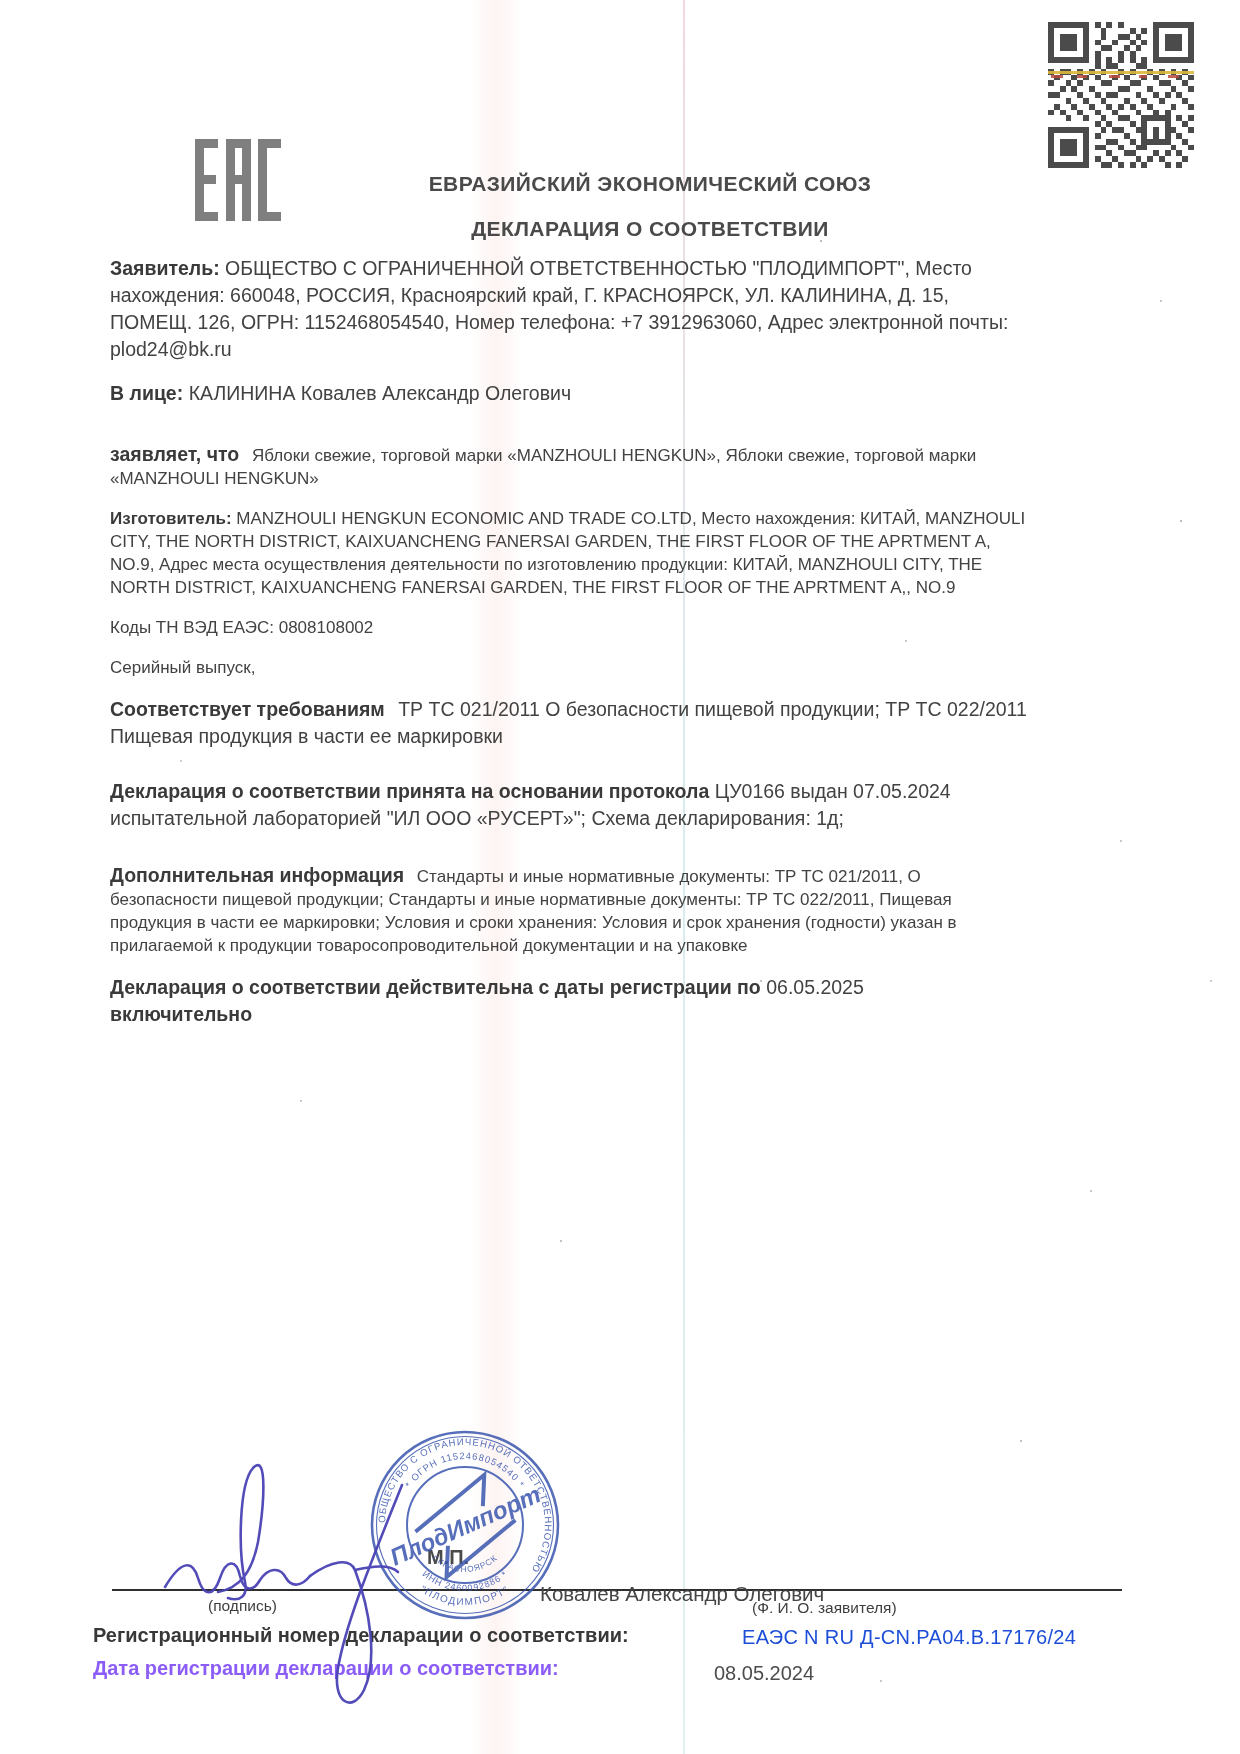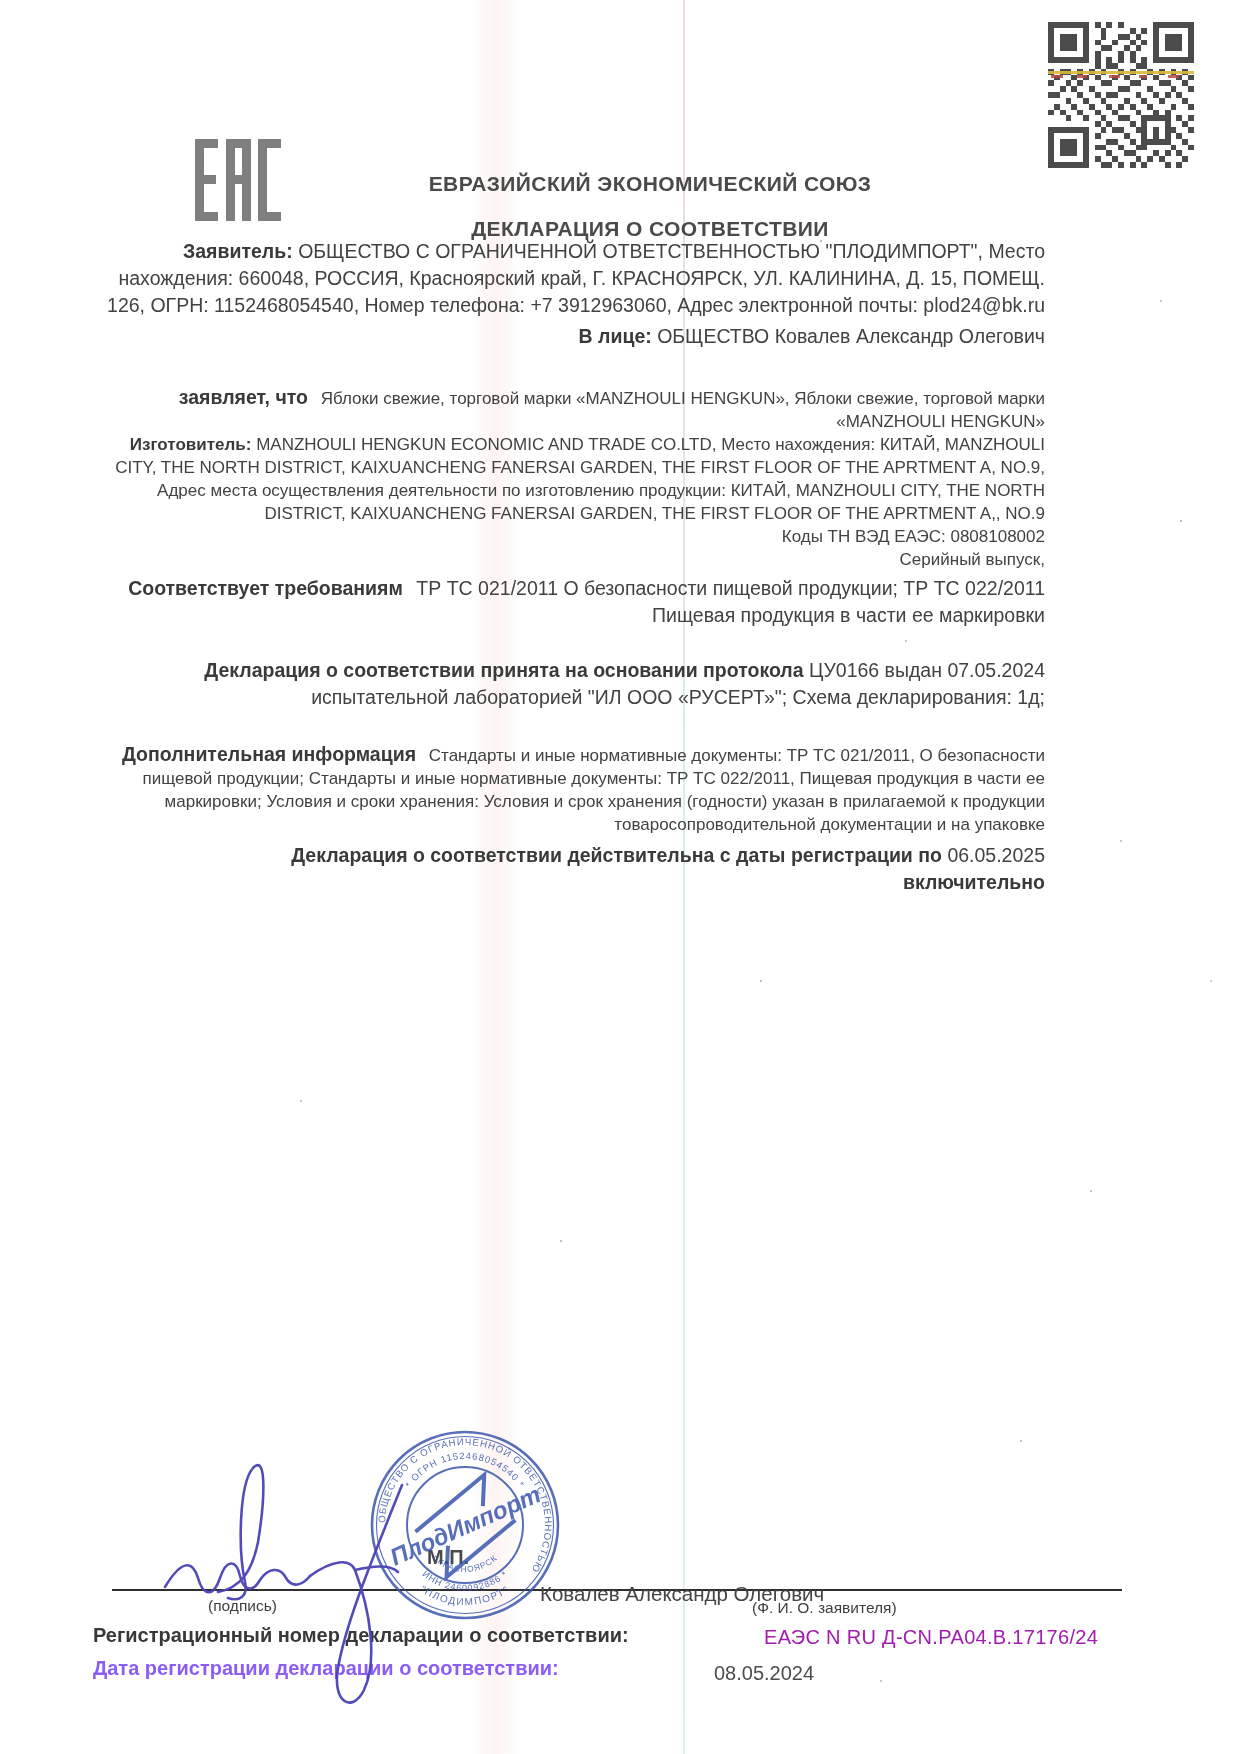--- a/index.html
+++ b/index.html
@@ -21,40 +21,40 @@
     300px 1100px 0 rgba(120,120,120,.4), 180px 760px 0 rgba(120,120,120,.35),
     1020px 1440px 0 rgba(120,120,120,.45), 880px 1680px 0 rgba(120,120,120,.4),
     640px 460px 0 rgba(120,120,120,.35), 1120px 840px 0 rgba(120,120,120,.4);}
   .qr{position:absolute;left:1045px;top:22px;width:152px;height:146px;}
   .eac{position:absolute;left:195px;top:139px;width:86px;height:82px;opacity:.88;}
   .title1{position:absolute;left:60px;top:172px;width:1180px;text-align:center;
     font-weight:bold;font-size:21px;letter-spacing:.4px;color:#4a4a4a;}
   .title2{position:absolute;left:60px;top:217px;width:1180px;text-align:center;
     font-weight:bold;font-size:21px;letter-spacing:.4px;color:#4a4a4a;}
   .body{position:absolute;left:93px;top:238px;width:952px;z-index:2;}
-  .body p{margin:0;text-align:right;}
+  .body p{margin:17px;}
   .lg{font-size:19.5px;line-height:27px;}
   .sm{font-size:17px;line-height:23px;}
   .b{font-weight:bold;color:#3a3a3a;}
   .lead{font-size:19.5px;font-weight:bold;color:#3a3a3a;margin-right:8px;}
   .p-person{margin-top:4px !important;}
   .p-declares{margin-top:36px !important;}
   .p-complies{margin-top:4px !important;}
   .p-basis{margin-top:28px !important;}
   .p-additional{margin-top:32px !important;}
   .p-validity{margin-top:6px !important;}
   .blockline{display:block;}
   
   .mp{position:absolute;left:427px;top:1546px;font-size:20px;font-weight:bold;color:#4a4a4a;z-index:3;}
   .fio-name{position:absolute;left:540px;top:1558px;font-size:20.5px;color:#454545;z-index:3;margin-top:24px;}
   .sig-line{position:absolute;left:112px;top:1589px;width:1010px;height:2px;background:#2e2e2e;z-index:2;}
   .cap-sign{position:absolute;left:208px;top:1597px;font-size:15.5px;color:#3e3e3e;z-index:2;}
   .cap-fio{position:absolute;left:752px;top:1599px;font-size:15.5px;color:#3e3e3e;z-index:2;}
   .reg-label-1{position:absolute;left:93px;top:1624px;font-size:20px;font-weight:bold;color:#383838;z-index:3;}
-  .reg-value-1{position:absolute;left:764px;top:1626px;font-size:20px;color:#a21caf;letter-spacing:.3px;z-index:3;}
+  .reg-value-1{position:absolute;left:742px;top:1626px;font-size:20px;color:#1d4ed8;letter-spacing:.3px;z-index:3;}
   .reg-label-2{position:absolute;left:93px;top:1657px;font-size:20px;font-weight:bold;color:#8b5cf6;z-index:3;}
   .reg-value-2{position:absolute;left:714px;top:1662px;font-size:20px;color:#4c4c4c;z-index:3;}
   .stamp{position:absolute;left:369px;top:1429px;width:192px;height:192px;z-index:4;opacity:.85;}
   .signature{position:absolute;left:140px;top:1430px;width:320px;height:300px;z-index:5;}
   .stamp text{font-family:"Liberation Sans", sans-serif;}
 </style>
 </head>
 <body>
 
 <div class="page">
@@ -104,21 +104,21 @@
         <rect x="63" y="0" width="23" height="9"></rect>
       <rect x="63" y="73" width="23" height="9"></rect>
     </g>
   </svg>
 
   <div class="title1">ЕВРАЗИЙСКИЙ ЭКОНОМИЧЕСКИЙ СОЮЗ</div>
   <div class="title2">ДЕКЛАРАЦИЯ О СООТВЕТСТВИИ</div>
 
   <div class="body">
     <p class="lg"><span class="b">Заявитель:</span> <span>ОБЩЕСТВО С ОГРАНИЧЕННОЙ ОТВЕТСТВЕННОСТЬЮ "ПЛОДИМПОРТ", Место нахождения: 660048, РОССИЯ,  Красноярский край, Г. КРАСНОЯРСК, УЛ. КАЛИНИНА, Д. 15, ПОМЕЩ. 126, ОГРН: 1152468054540, Номер телефона: +7 3912963060, Адрес электронной почты: plod24@bk.ru</span></p>
-    <p class="lg p-person"><span class="b">В лице:</span> <span>ОБЩЕСТВО Ковалев Александр Олегович</span></p>
+    <p class="lg p-person"><span class="b">В лице:</span> <span>КАЛИНИНА Ковалев Александр Олегович</span></p>
 
     <p class="sm p-declares"><span class="lead">заявляет, что</span> <span>Яблоки свежие, торговой марки «MANZHOULI HENGKUN», Яблоки свежие, торговой марки «MANZHOULI HENGKUN»</span></p>
     <p class="sm"><span class="b">Изготовитель:</span> <span>MANZHOULI HENGKUN ECONOMIC AND TRADE CO.LTD, Место нахождения: КИТАЙ, MANZHOULI CITY, THE NORTH DISTRICT, KAIXUANCHENG FANERSAI GARDEN, THE FIRST FLOOR OF THE APRTMENT A, NO.9, Адрес места осуществления деятельности по изготовлению продукции: КИТАЙ, MANZHOULI CITY, THE NORTH DISTRICT, KAIXUANCHENG FANERSAI GARDEN, THE FIRST FLOOR OF THE APRTMENT A,, NO.9</span></p>
     <p class="sm">Коды ТН ВЭД ЕАЭС: 0808108002</p>
     <p class="sm">Серийный выпуск,</p>
 
     <p class="lg p-complies"><span class="lead">Соответствует требованиям</span> <span>ТР ТС 021/2011 О безопасности пищевой продукции; ТР ТС 022/2011 Пищевая продукция в части ее маркировки</span></p>
 
     <p class="lg p-basis"><span class="b">Декларация о соответствии принята на основании протокола</span> <span>ЦУ0166 выдан 07.05.2024 испытательной лабораторией "ИЛ ООО «РУСЕРТ»"; Схема декларирования: 1д;</span></p>
 

